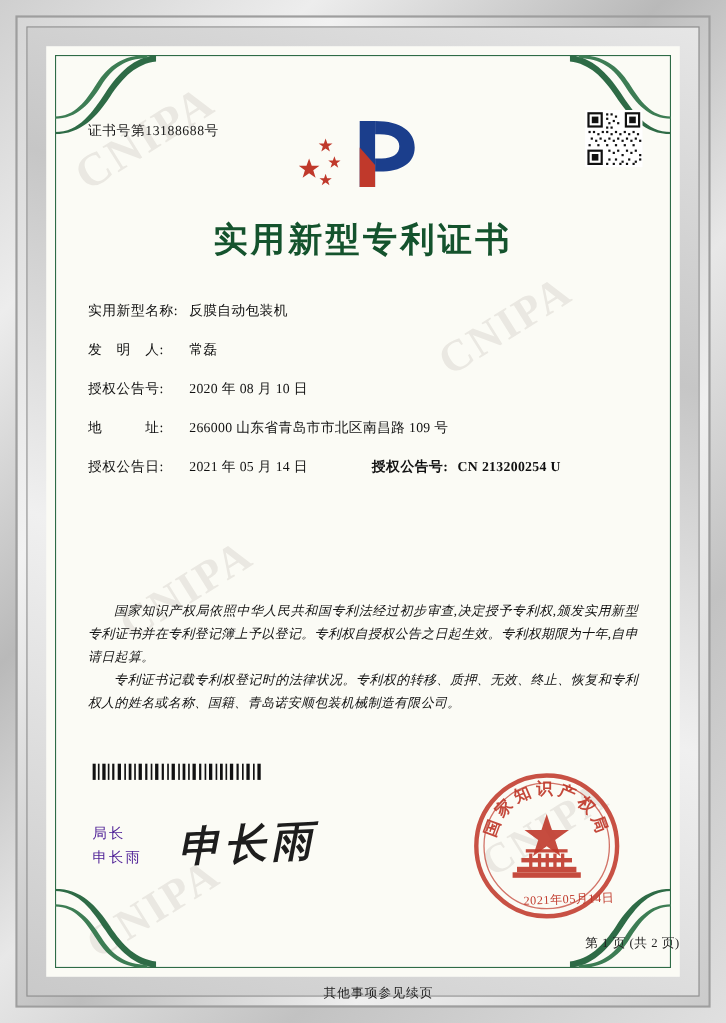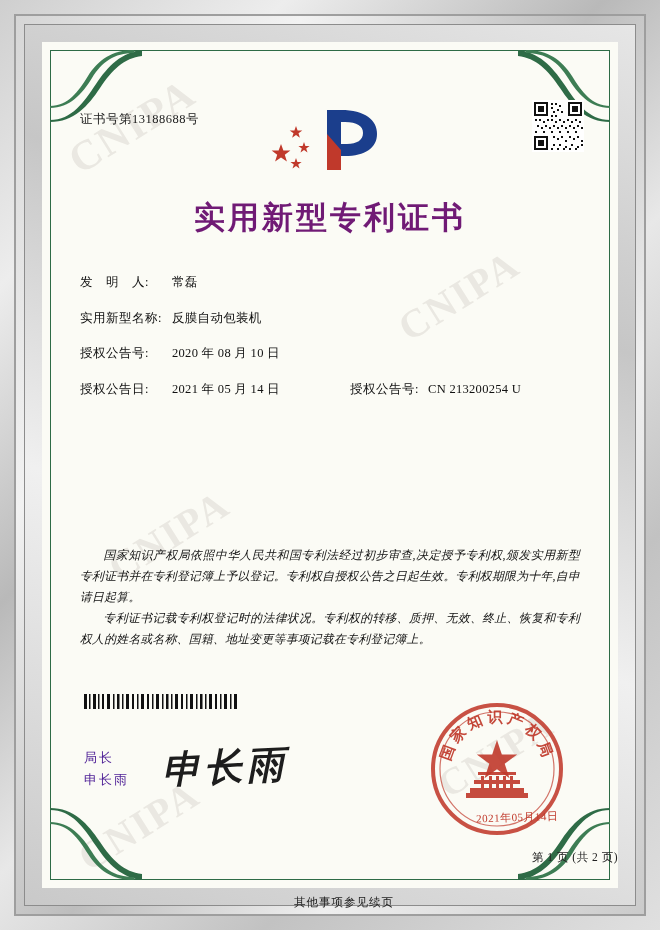--- a/index.html
+++ b/index.html
@@ -110,21 +110,21 @@
   }
 
   .title {
     position: absolute;
     left: 0; right: 0;
     top: 155px;
     text-align: center;
     font-size: 31px;
     font-weight: bold;
     letter-spacing: 3px;
-    color: #701a75;
+    color: #14532d;
     font-family: "DejaVu Serif", serif;
   }
 
   .fields {
     position: absolute;
     left: 38px;
     top: 232px;
     width: 500px;
   }
   .field-row {
@@ -135,22 +135,23 @@
     white-space: nowrap;
   }
   .f-label {
     display: inline-block;
     width: 92px;
     letter-spacing: 0.5px;
   }
   .f-value { letter-spacing: 0.3px; }
   .inline-2nd {
     position: absolute;
-    left: 270px;
+    left: 258px;
     top: 0;
+    font-weight: bold;
   }
   .inline-2nd .f-label { width: 78px; }
 
   .body-text {
     position: absolute;
     left: 38px;
     top: 503px;
     width: 500px;
     font-size: 11.8px;
     line-height: 21px;
@@ -358,39 +359,42 @@
           <path d="M62,6 L62,66 L76,66 L76,6 Z" fill="#1b3e8c"></path>
           <path d="M76,6 C100,6 112,16 112,30 C112,44 100,52 80,52 L76,52 L76,40 L82,40 C92,40 98,36 98,29 C98,22 92,18 80,18 L76,18 Z" fill="#1b3e8c"></path>
           <path d="M62,66 L76,66 L76,46 L62,30 Z" fill="#c0392b"></path>
         </svg>
       </div>
 
       <div class="title">实用新型专利证书</div>
 
       <div class="fields">
         <div class="field-row">
+          <span class="f-label">实用新型名称:</span><span class="f-value">反膜自动包装机</span>
+        </div>
+        <div class="field-row">
           <span class="f-label">发　明　人:</span><span class="f-value">常磊</span>
         </div>
         <div class="field-row">
-          <span class="f-label">实用新型名称:</span><span class="f-value">反膜自动包装机</span>
+          <span class="f-label">授权公告号:</span><span class="f-value">2020 年 08 月 10 日</span>
         </div>
         <div class="field-row">
-          <span class="f-label">授权公告号:</span><span class="f-value">2020 年 08 月 10 日</span>
+          <span class="f-label">地　　　址:</span><span class="f-value">266000  山东省青岛市市北区南昌路 109 号</span>
         </div>
         <div class="field-row">
           <span class="f-label">授权公告日:</span><span class="f-value">2021 年 05 月 14 日</span>
           <span class="inline-2nd">
             <span class="f-label">授权公告号:</span><span class="f-value">CN 213200254 U</span>
           </span>
         </div>
       </div>
 
       <div class="body-text">
         <p>国家知识产权局依照中华人民共和国专利法经过初步审查,决定授予专利权,颁发实用新型专利证书并在专利登记簿上予以登记。专利权自授权公告之日起生效。专利权期限为十年,自申请日起算。</p>
-        <p>专利证书记载专利权登记时的法律状况。专利权的转移、质押、无效、终止、恢复和专利权人的姓名或名称、国籍、地址变更等事项记载在专利登记簿上。</p>
+        <p>专利证书记载专利权登记时的法律状况。专利权的转移、质押、无效、终止、恢复和专利权人的姓名或名称、国籍、青岛诺安顺包装机械制造有限公司。</p>
       </div>
 
       <div class="barcode">
         <svg width="155" height="15" viewBox="0 0 155 15">
           <g fill="#111">
             <rect x="0" y="0" width="3" height="15"></rect>
               <rect x="5" y="0" width="1.5" height="15"></rect>
             <rect x="9" y="0" width="3" height="15"></rect>
               <rect x="14" y="0" width="1.5" height="15"></rect>
             <rect x="18" y="0" width="2" height="15"></rect>

